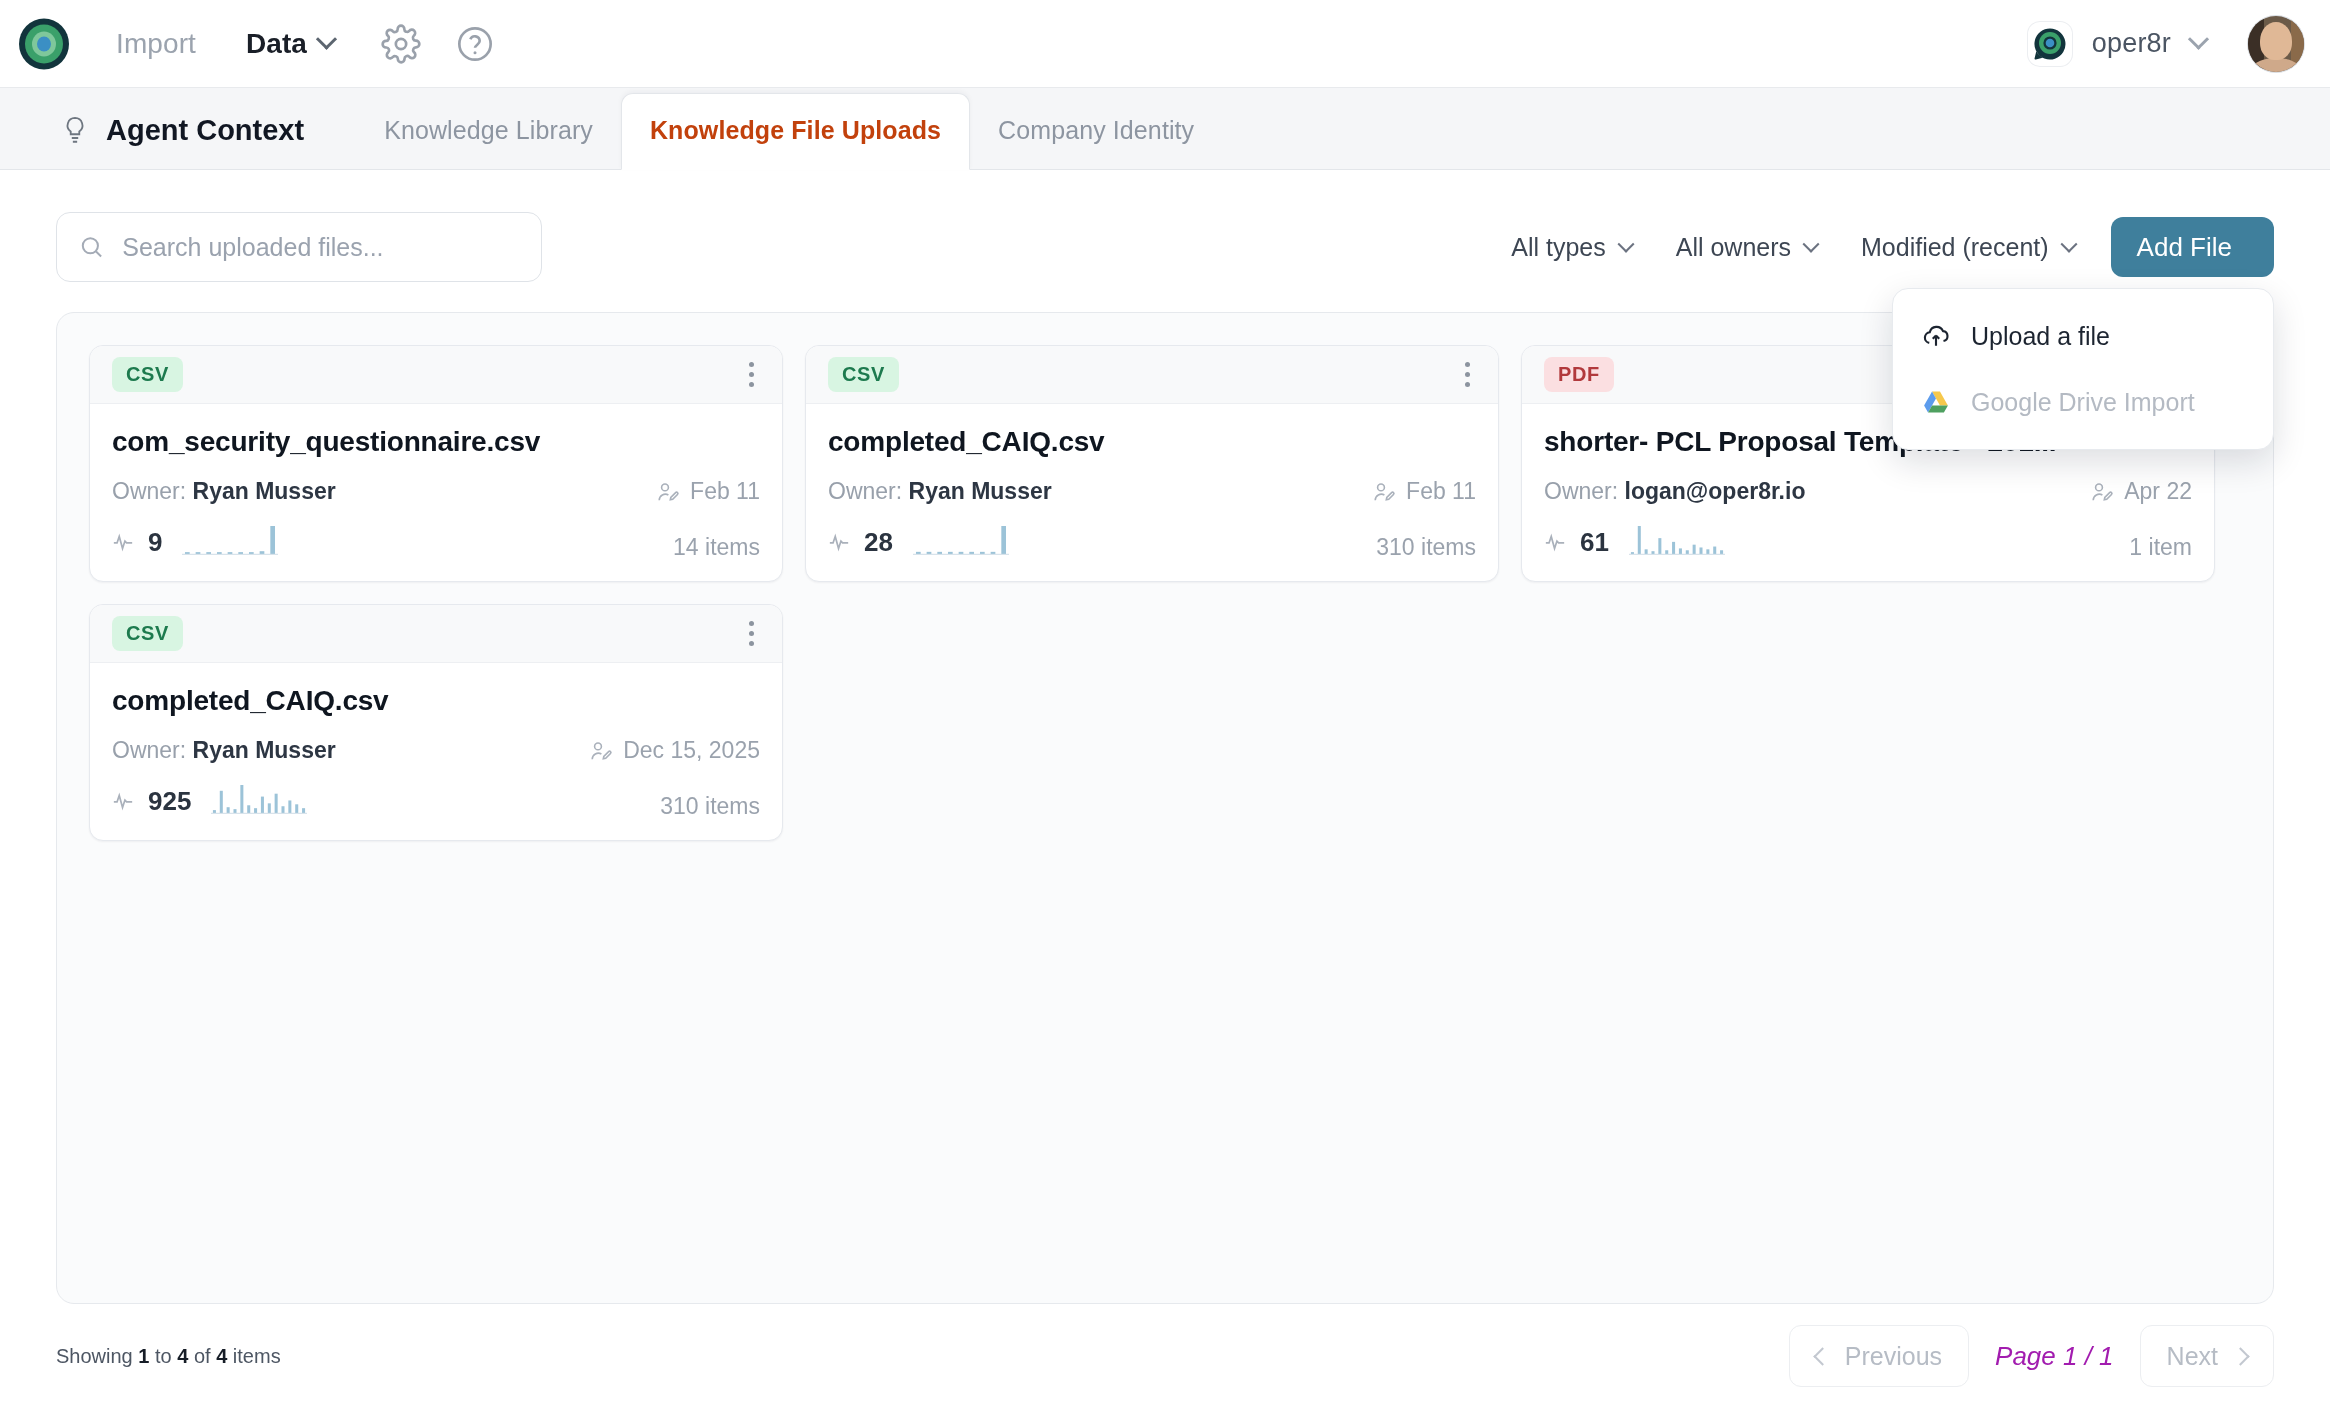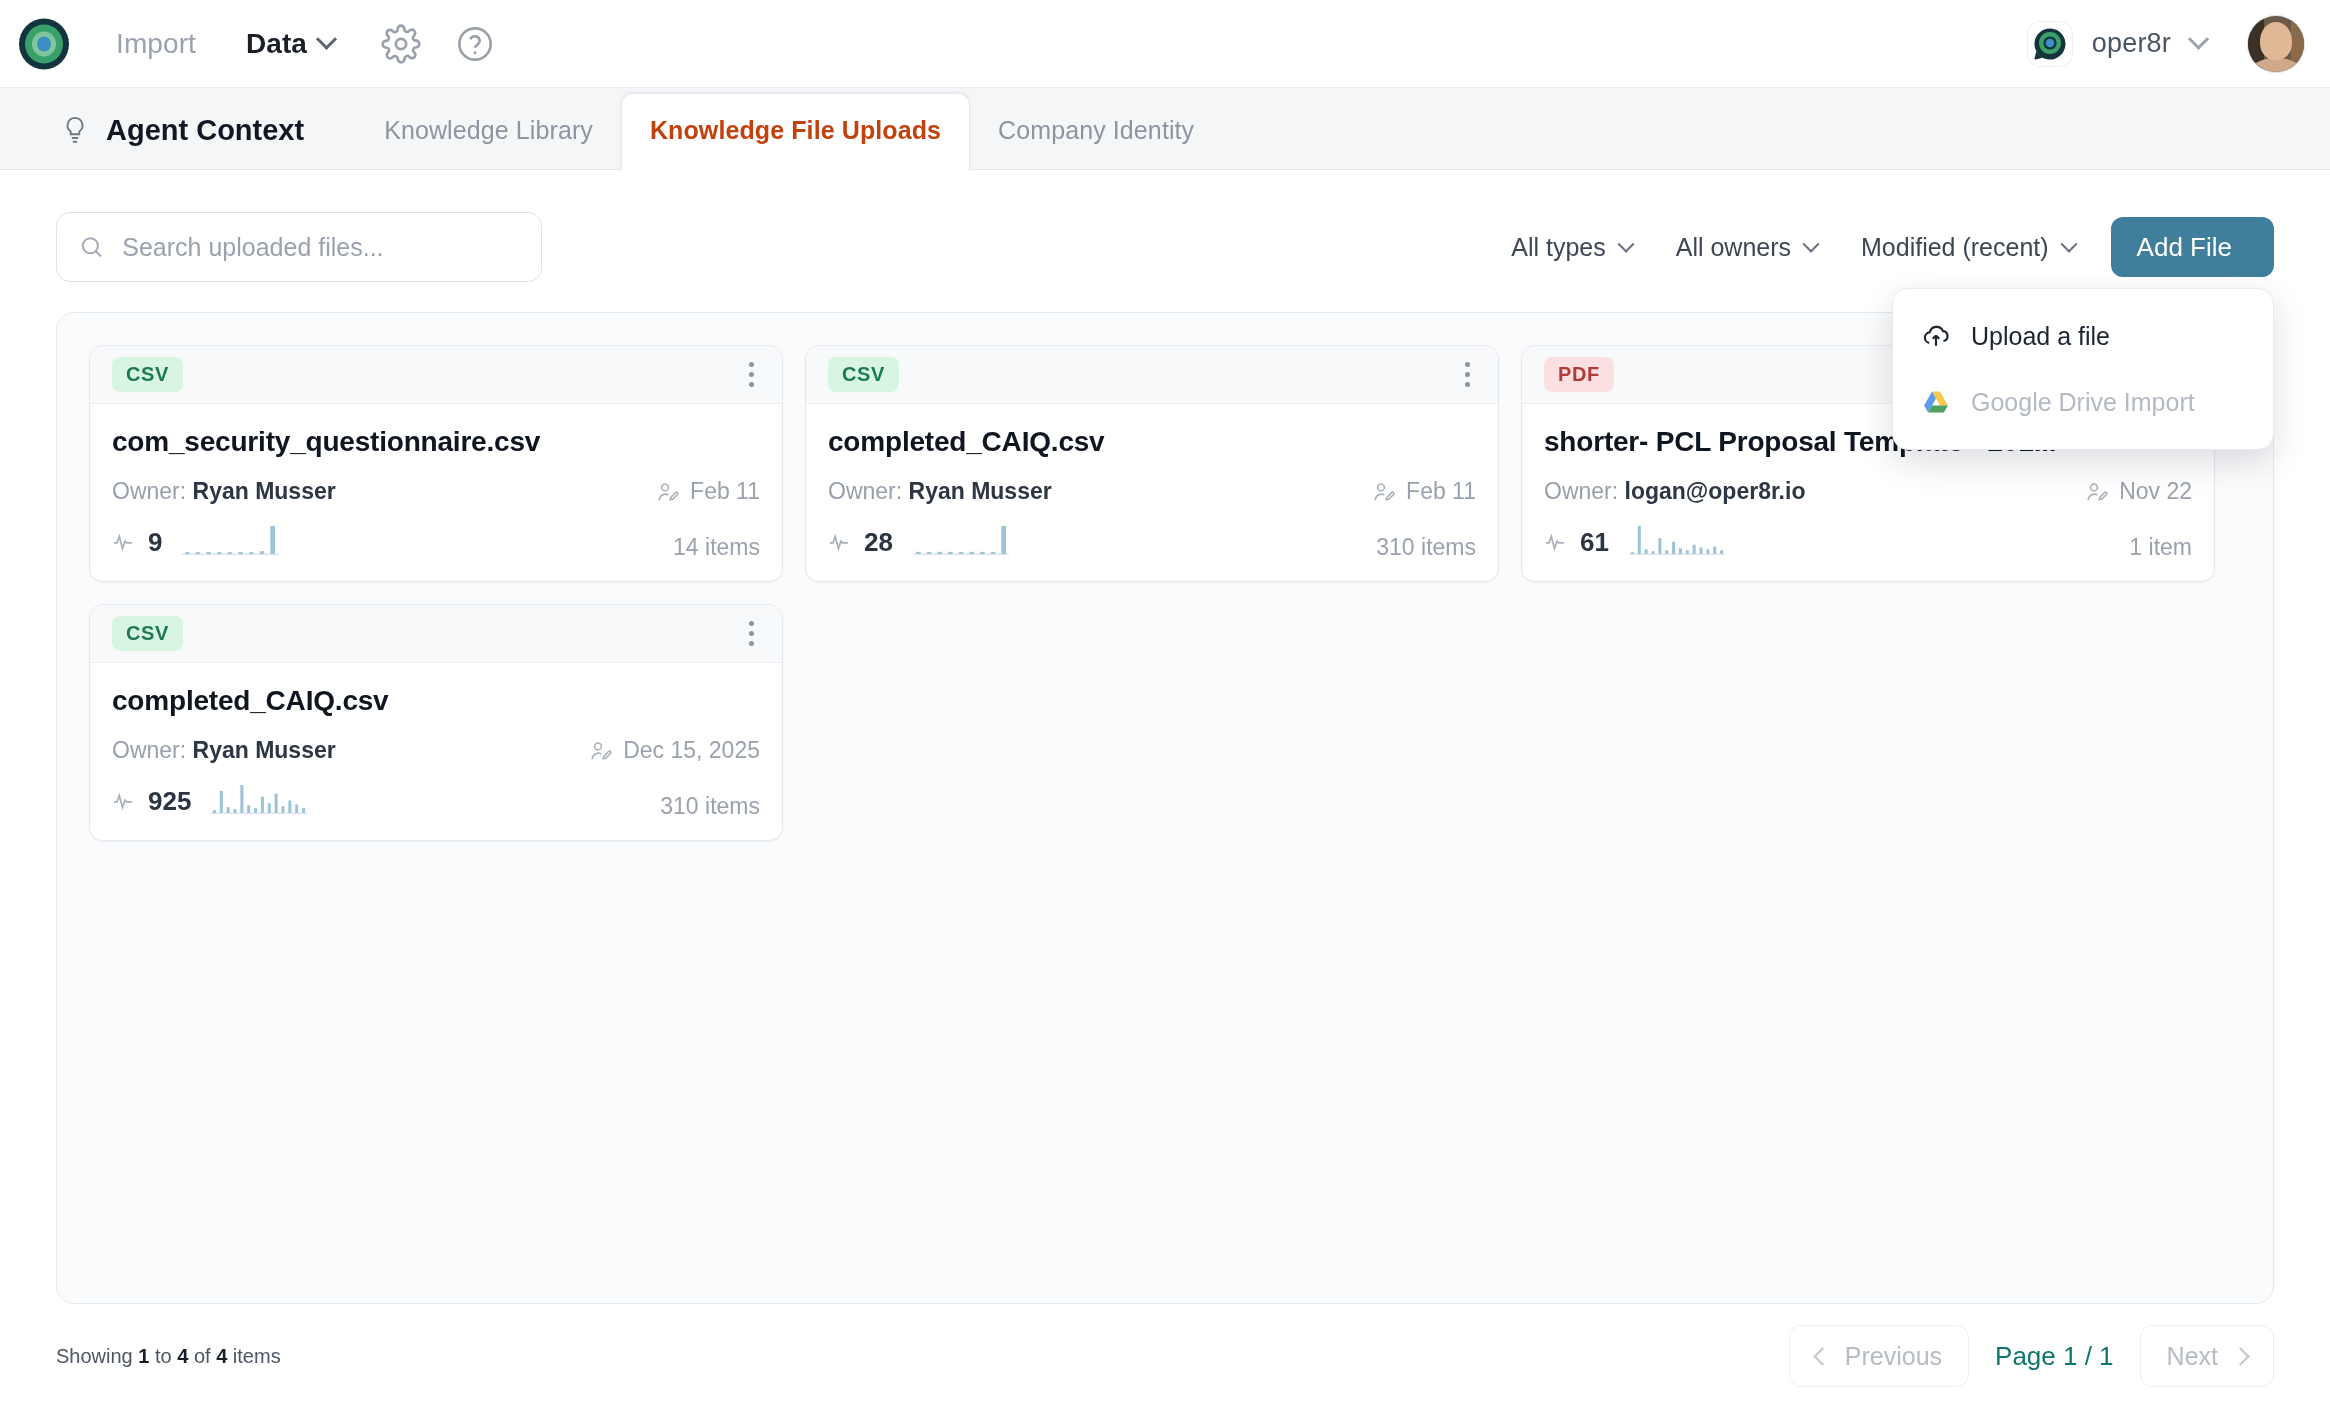--- a/index.html
+++ b/index.html
@@ -165,21 +165,21 @@
     padding: 0 56px; display: flex; align-items: center;
   }
   .showing { font-size: 20px; color: #4d5663; }
   .showing b { color: #161d27; font-weight: 700; }
   .pager { margin-left: auto; display: flex; align-items: center; gap: 26px; }
   .pg-btn {
     display: flex; align-items: center; gap: 16px; font-size: 25px; color: #b6bcc5;
     border: 1px solid #eceef1; border-radius: 12px; height: 62px; padding: 0 26px;
     background: #fff; font-family: inherit; white-space: nowrap;
   }
-  .pg-label { font-size: 26px; color: #0f766e; white-space: nowrap; }
+  .pg-label { font-size: 26px; color: #a21caf; white-space: nowrap; font-style: italic; }
   .pchev { width: 13px; height: 13px; border-top: 2.5px solid #c3c8d0; border-right: 2.5px solid #c3c8d0; }
   .pchev.left { transform: rotate(-135deg); }
   .pchev.right { transform: rotate(45deg); }
   .page-wrap { position: relative; width: 2330px; height: 1412px; }
 </style>
 </head>
 <body>
 
 <div class="page-wrap">
 
@@ -400,21 +400,21 @@
           <div class="card-body">
             <div class="file-title">shorter- PCL Proposal Template - 201...</div>
             <div class="meta-row">
               <span class="owner"><span>Owner:</span> <b>logan@oper8r.io</b></span>
               <span class="date">
                 <svg width="24" height="24" viewBox="0 0 24 24" fill="none" stroke="#aab1bb" stroke-width="1.6">
                   <circle cx="9" cy="7.4" r="3.4"></circle>
                   <path d="M3.2 20.2a6.2 6.2 0 0 1 9.2-5.2"></path>
                   <path d="M19.6 12.6 14.8 17.4l-.5 2.4 2.4-.5 4.8-4.8a1.3 1.3 0 0 0-1.9-1.9z"></path>
                 </svg>
-                <span>Nov 22</span>
+                <span>Apr 22</span>
               </span>
             </div>
             <div class="stat-row">
               <span class="stat-left">
                 <svg width="22" height="22" viewBox="0 0 24 24" fill="none" stroke="#aab1bb" stroke-width="1.9">
                   <path d="M2 13h3.5l2.4-7 3.6 13 2.6-8 1.8 2H22"></path>
                 </svg>
                 <span class="stat-num">61</span>
                 <span class="spark-slot"><svg width="96" height="34" viewBox="0 0 96 34" class="spark">
                     <rect x="1.92" y="29.13" width="3.02" height="1.87" fill="#9cc3d8"></rect>

